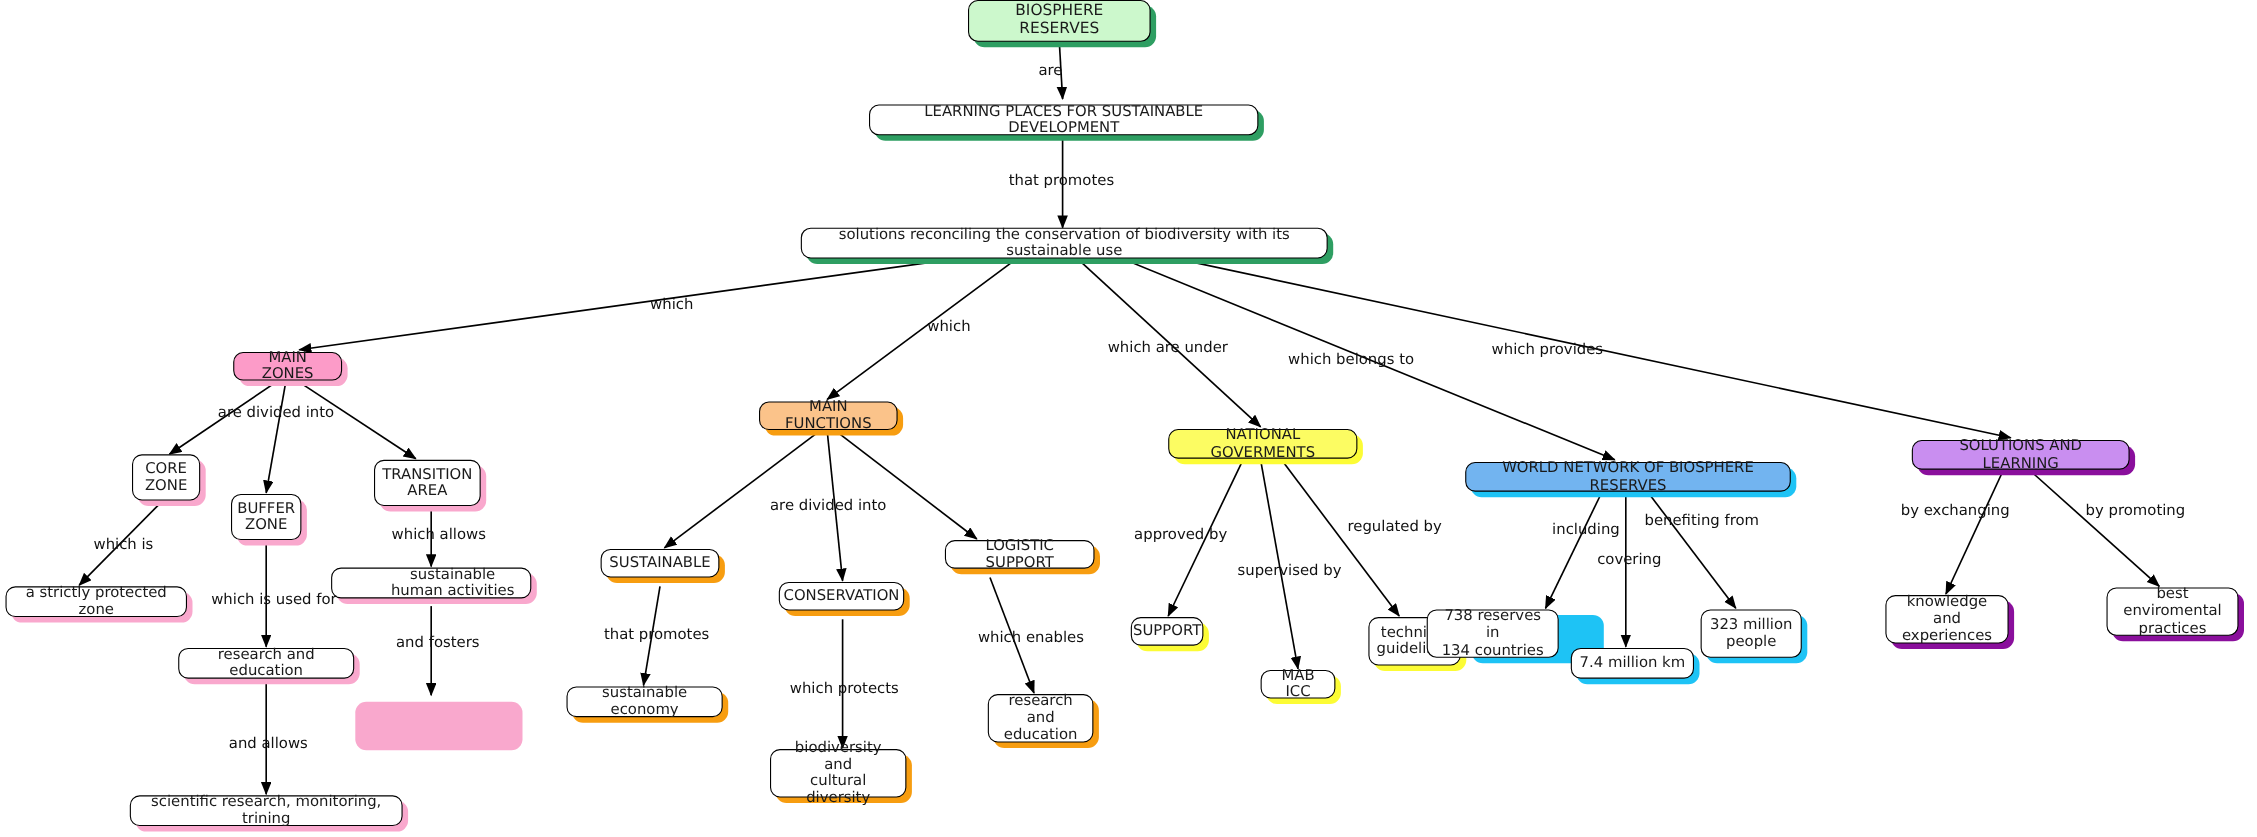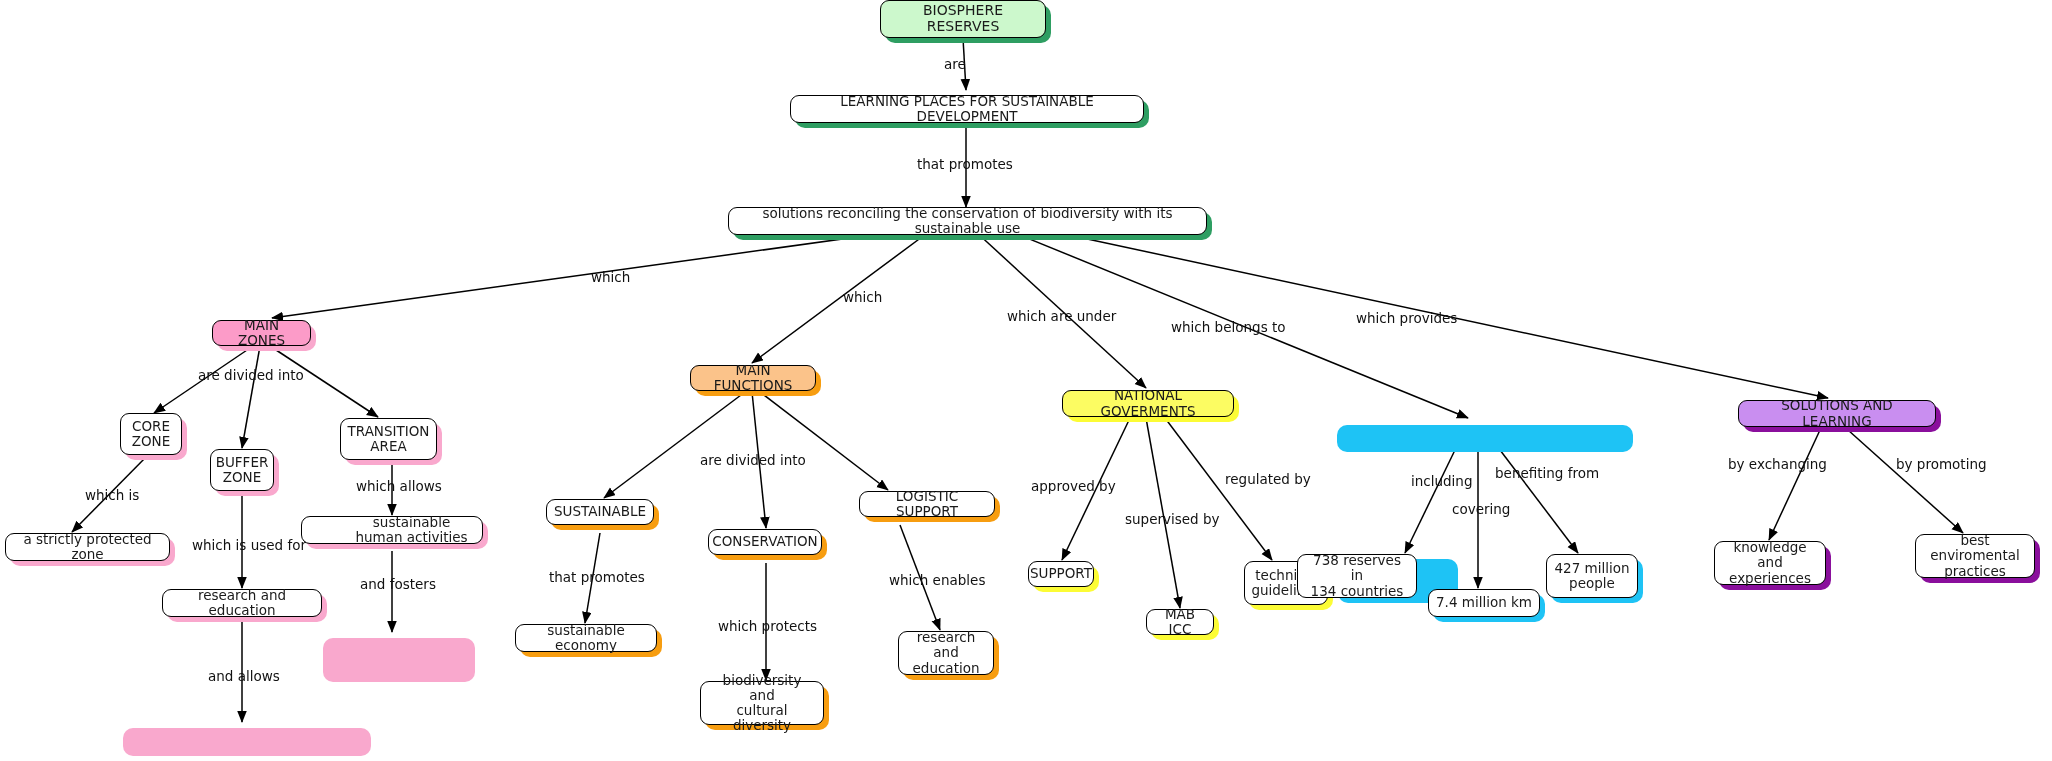--- a/index.html
+++ b/index.html
@@ -175,20 +175,23 @@
   </div>
 
   <div class="node" style="left:5px;top:533px;width:165px;height:28px;background:#ffffff;font-size:13.5px;">
     <span class="txt">a strictly protected zone</span>
   </div>
 
   <div class="node" style="left:162px;top:589px;width:160px;height:28px;background:#ffffff;font-size:13.5px;">
     <span class="txt">research and education</span>
   </div>
 
+  <div class="node" style="left:118px;top:723px;width:248px;height:28px;background:#ffffff;font-size:13.5px;">
+    <span class="txt">scientific research, monitoring, trining</span>
+  </div>
 
   <div class="node" style="left:301px;top:516px;width:182px;height:28px;background:#ffffff;font-size:13.5px;padding-left:46px;">
     <span class="txt">sustainable human activities</span>
   </div>
 
 
   <div class="node" style="left:690px;top:365px;width:126px;height:26px;background:#fbc38a;font-size:13.5px;">
     <span class="txt">MAIN FUNCTIONS</span>
   </div>
 
@@ -228,32 +231,35 @@
 
   <div class="node" style="left:1146px;top:609px;width:68px;height:26px;background:#ffffff;font-size:13.5px;">
     <span class="txt">MAB ICC</span>
   </div>
 
   <div class="node" style="left:1244px;top:561px;width:84px;height:44px;background:#ffffff;font-size:13.5px;">
     <span class="txt">technical
 guidelines</span>
   </div>
 
+  <div class="node" style="left:1332px;top:420px;width:296px;height:27px;background:#72b4f0;font-size:13.5px;">
+    <span class="txt">WORLD NETWORK OF BIOSPHERE RESERVES</span>
+  </div>
 
   <div class="node" style="left:1297px;top:554px;width:120px;height:44px;background:#ffffff;font-size:13.5px;">
     <span class="txt">738 reserves in
 134 countries</span>
   </div>
 
   <div class="node" style="left:1428px;top:589px;width:112px;height:28px;background:#ffffff;font-size:13.5px;">
     <span class="txt">7.4 million km</span>
   </div>
 
   <div class="node" style="left:1546px;top:554px;width:92px;height:44px;background:#ffffff;font-size:13.5px;">
-    <span class="txt">427 million
+    <span class="txt">323 million
 people</span>
   </div>
 
   <div class="node" style="left:1738px;top:400px;width:198px;height:27px;background:#c98ef0;font-size:13.5px;">
     <span class="txt">SOLUTIONS AND LEARNING</span>
   </div>
 
   <div class="node" style="left:1714px;top:541px;width:112px;height:44px;background:#ffffff;font-size:13.5px;">
     <span class="txt">knowledge and
 experiences</span>

